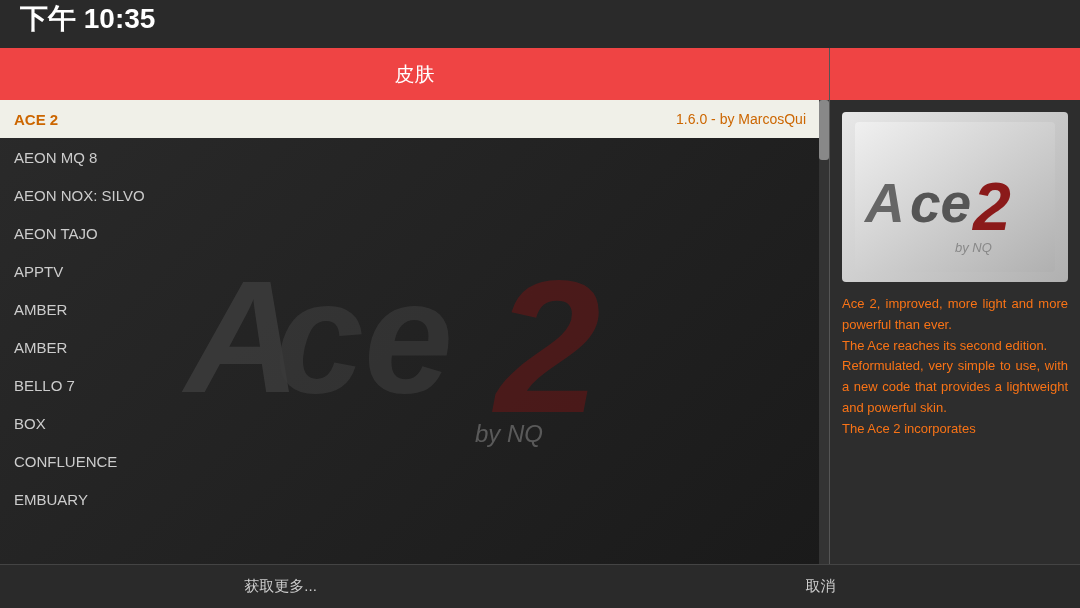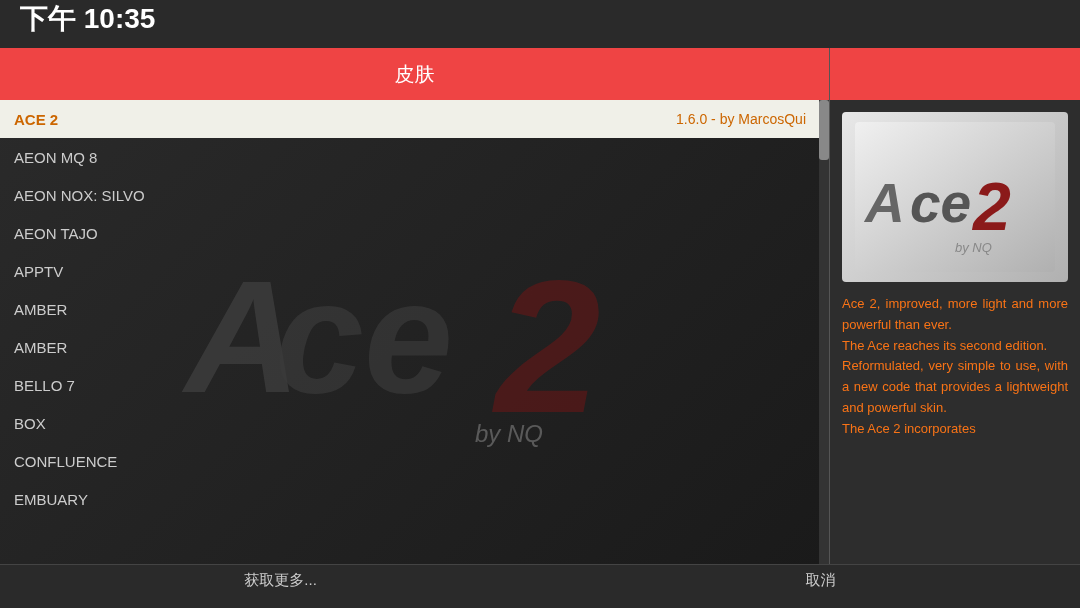--- a/index.html
+++ b/index.html
@@ -217,21 +217,21 @@
 
     
     #footer-bar {
       position: absolute;
       bottom: 0;
       left: 0;
       width: 1080px;
       height: 44px;
       background: #2a2a2a;
       display: flex;
-      align-items: flex-start;
+      align-items: center;
       justify-content: space-around;
       border-top: 1px solid #444;
     }
 
     .footer-btn {
       font-size: 15px;
       color: #cccccc;
       cursor: pointer;
       padding: 6px 20px;
     }

